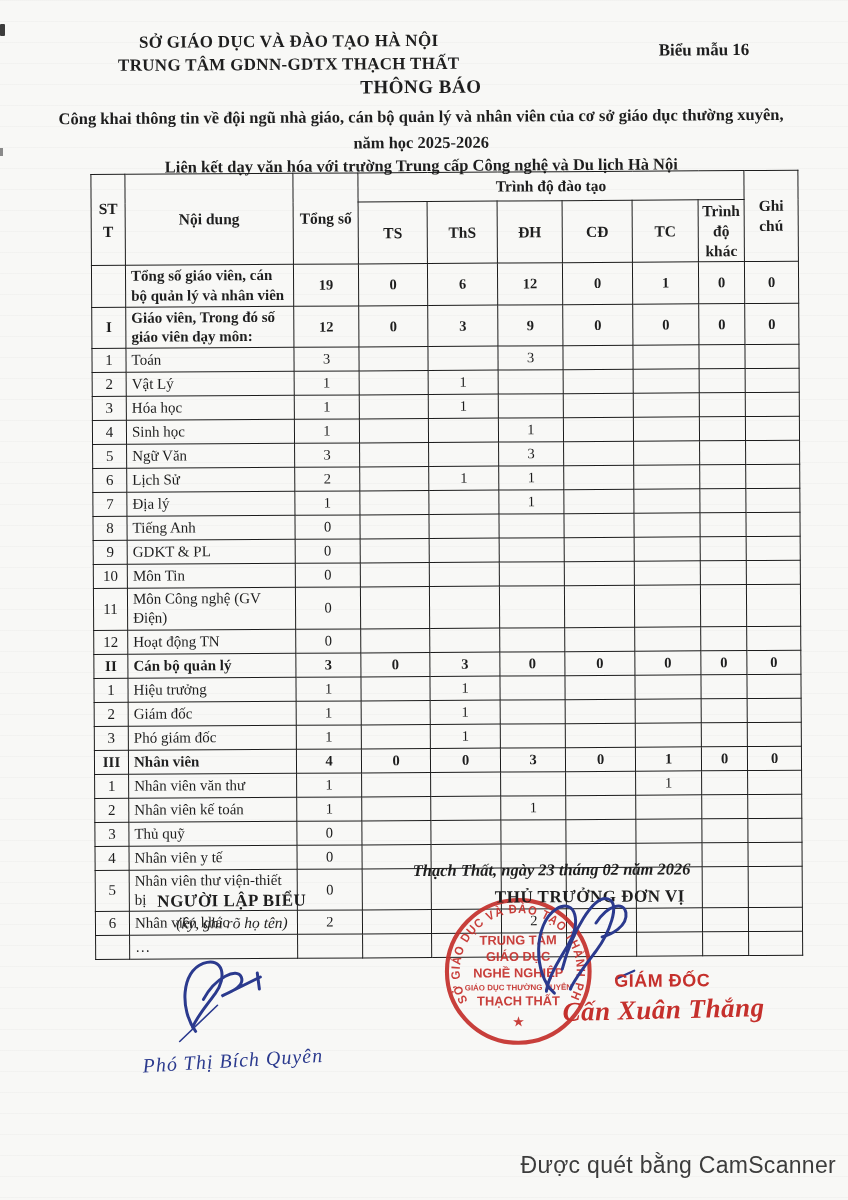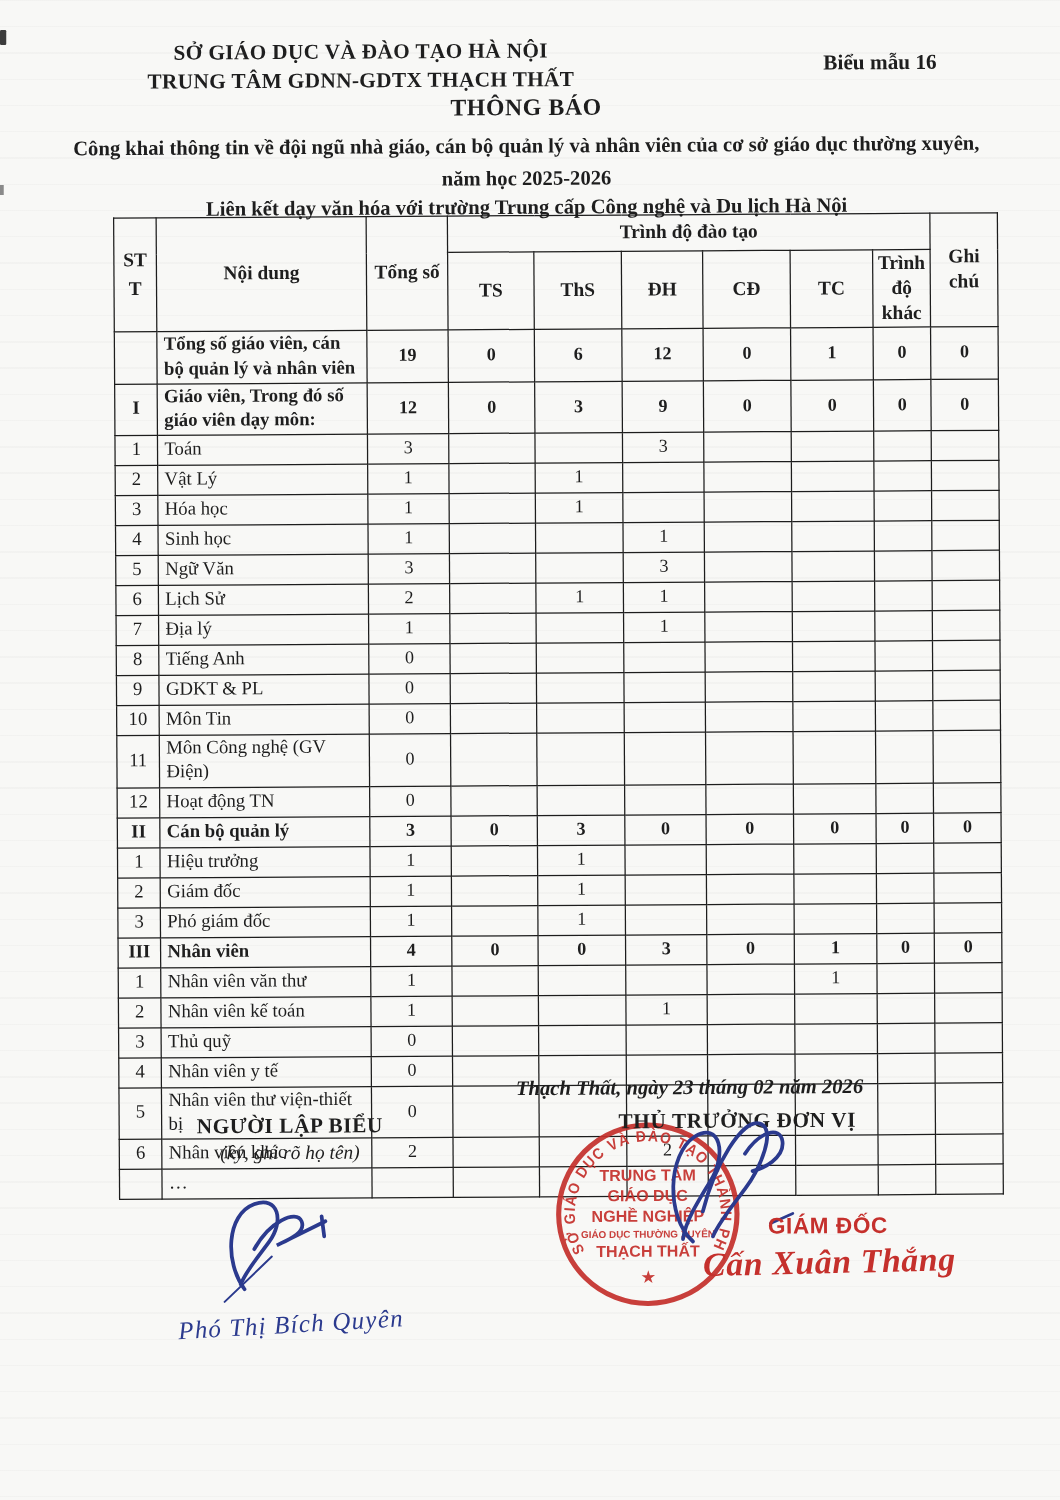--- a/index.html
+++ b/index.html
@@ -478,13 +478,14 @@
           <path d="M 84 40 C 96 22, 112 18, 114 30 C 116 44, 98 52, 90 54"></path>
           <path d="M 104 96 L 122 88" stroke-width="2.2"></path>
         </g>
       </svg>
 
       <div class="director-role">GIÁM ĐỐC</div>
       <div class="director-name">Cấn Xuân Thắng</div>
     </div>
   </div>
 
+  <div class="watermark">Được quét bằng CamScanner</div>
 </div>
 
 </body></html>

